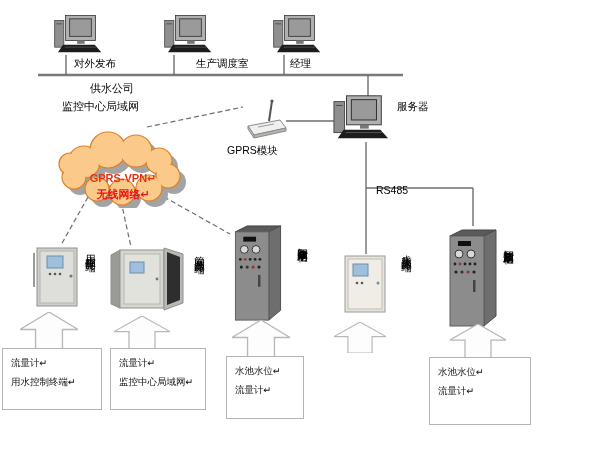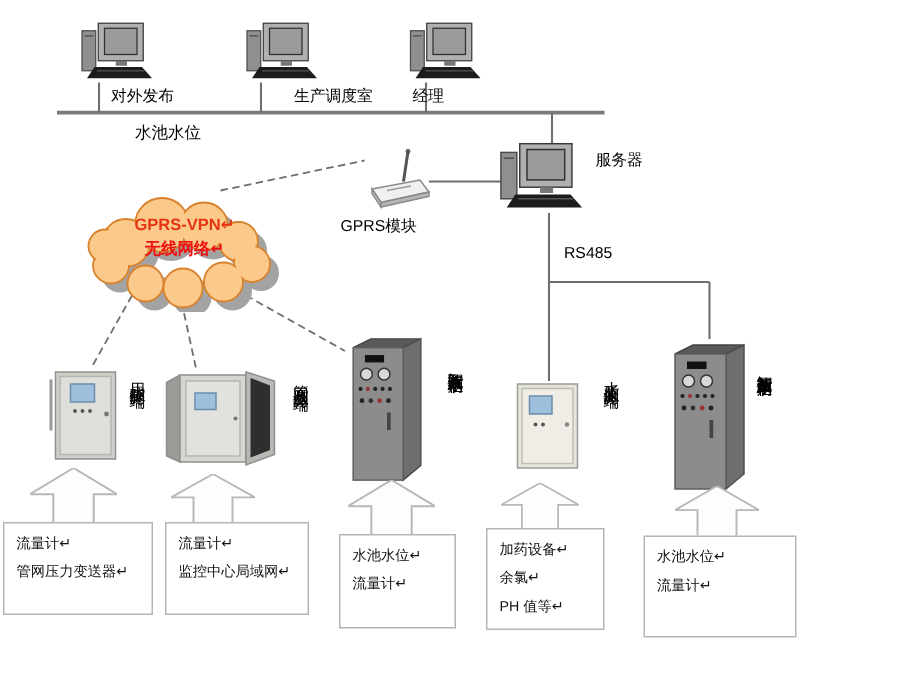--- a/index.html
+++ b/index.html
@@ -8,21 +8,21 @@
   .abs{position:absolute;}
   .lbl{position:absolute;font-size:10.5px;white-space:nowrap;color:#000;}
   .caption{position:absolute;font-size:11px;white-space:nowrap;color:#000;}
   .vlabel{position:absolute;writing-mode:vertical-rl;text-orientation:upright;
           font-size:10.5px;letter-spacing:1.5px;white-space:nowrap;color:#000;}
   .vlabel.long{letter-spacing:0.5px;}
   .sensor-box{position:absolute;background:#fff;border:1px solid #b5b5b5;
               font-size:9.5px;padding:4px 0 0 8px;line-height:19px;color:#111;}
   .cloud-text{position:absolute;left:70px;top:142px;width:106px;text-align:center;
               font-weight:bold;font-size:11px;line-height:16px;}
-  .cloud-text .l1{color:#e63312;}
+  .cloud-text .l1{color:#e63312;margin-top:28px;}
   .cloud-text .l2{color:#ee1111;}
   svg{display:block;}
 </style>
 </head>
 <body>
 
 <div class="stage">
 
   <svg class="abs" style="left:0;top:0" width="600" height="450" viewBox="0 0 600 450">
     <line x1="38" y1="75" x2="403" y2="75" stroke="#7a7a7a" stroke-width="2.5"></line>
@@ -69,37 +69,38 @@
       <rect x="15" y="2" width="36" height="30" fill="#b0b0b0" stroke="#3a3a3a"></rect>
       <rect x="20" y="6" width="26" height="21" fill="#9a9a9a" stroke="#2f2f2f"></rect>
       <rect x="29" y="32" width="9" height="4" fill="#777"></rect>
       <polygon points="12,37 50,37 58,46 6,46" fill="#1c1c1c"></polygon>
       <line x1="14" y1="40" x2="52" y2="40" stroke="#555"></line>
     </svg>
   </div>
 
   <div class="lbl" style="left:74px;top:57px">对外发布</div>
   <div class="lbl" style="left:196px;top:57px">生产调度室</div>
-  <div class="lbl" style="left:275px;top:57px">经理</div>
-
-  <div class="caption" style="left:90px;top:81px">水池水位</div>
+  <div class="lbl" style="left:290px;top:57px">经理</div>
+
+  <div class="caption" style="left:90px;top:81px">供水公司</div>
+  <div class="caption" style="left:62px;top:99px">监控中心局域网</div>
 
   <div class="abs" style="left:332px;top:92px">
     <svg width="58" height="54" viewBox="0 0 60 52">
       <rect x="2" y="8" width="11" height="32" fill="#8f8f8f" stroke="#4a4a4a"></rect>
       <line x1="4" y1="12" x2="11" y2="12" stroke="#4a4a4a"></line>
       <rect x="15" y="2" width="36" height="30" fill="#b0b0b0" stroke="#3a3a3a"></rect>
       <rect x="20" y="6" width="26" height="21" fill="#9a9a9a" stroke="#2f2f2f"></rect>
       <rect x="29" y="32" width="9" height="4" fill="#777"></rect>
       <polygon points="12,37 50,37 58,46 6,46" fill="#1c1c1c"></polygon>
       <line x1="14" y1="40" x2="52" y2="40" stroke="#555"></line>
     </svg>
   </div>
   <div class="lbl" style="left:397px;top:100px">服务器</div>
-  <div class="lbl" style="left:376px;top:163px">RS485</div>
+  <div class="lbl" style="left:376px;top:184px">RS485</div>
 
   <div class="abs" style="left:244px;top:98px">
     <svg width="46" height="42" viewBox="0 0 46 42">
       <circle cx="28" cy="3" r="1.6" fill="#555"></circle>
       <line x1="28" y1="3" x2="25" y2="23" stroke="#555" stroke-width="2"></line>
       <polygon points="4,28 36,22 42,30 10,37" fill="#f0f0ee" stroke="#8a8a8a"></polygon>
       <polygon points="4,28 10,37 10,40 4,31" fill="#c9c9c5" stroke="#8a8a8a"></polygon>
       <polygon points="10,37 42,30 42,33 10,40" fill="#b5b5b1" stroke="#8a8a8a"></polygon>
       <line x1="14" y1="29" x2="30" y2="26" stroke="#9a9a9a"></line>
     </svg>
@@ -255,33 +256,28 @@
     </svg>
   </div>
   <div class="abs" style="left:450px;top:324px">
     <svg width="56" height="34" viewBox="0 0 56 36" preserveAspectRatio="none">
       <polygon points="28,0 56,17 41,17 41,36 15,36 15,17 0,17" fill="#fdfdfd" stroke="#b8b8b8" stroke-width="1.3"></polygon>
     </svg>
   </div>
 
   <div class="sensor-box" style="left:2px;top:348px;width:90px;height:56px">
     <div>流量计↵</div>
-    <div>管网压力变送器↵</div>
+    <div>用水控制终端↵</div>
   </div>
   <div class="sensor-box" style="left:110px;top:348px;width:86px;height:56px">
     <div>流量计↵</div>
     <div>监控中心局域网↵</div>
   </div>
   <div class="sensor-box" style="left:226px;top:356px;width:68px;height:57px">
     <div>水池水位↵</div>
     <div>流量计↵</div>
   </div>
-  <div class="sensor-box" style="left:324px;top:352px;width:69px;height:62px">
-    <div>加药设备↵</div>
-    <div>余氯↵</div>
-    <div>PH 值等↵</div>
-  </div>
   <div class="sensor-box" style="left:429px;top:357px;width:92px;height:62px">
     <div>水池水位↵</div>
     <div>流量计↵</div>
   </div>
 
 </div>
 
 </body></html>

